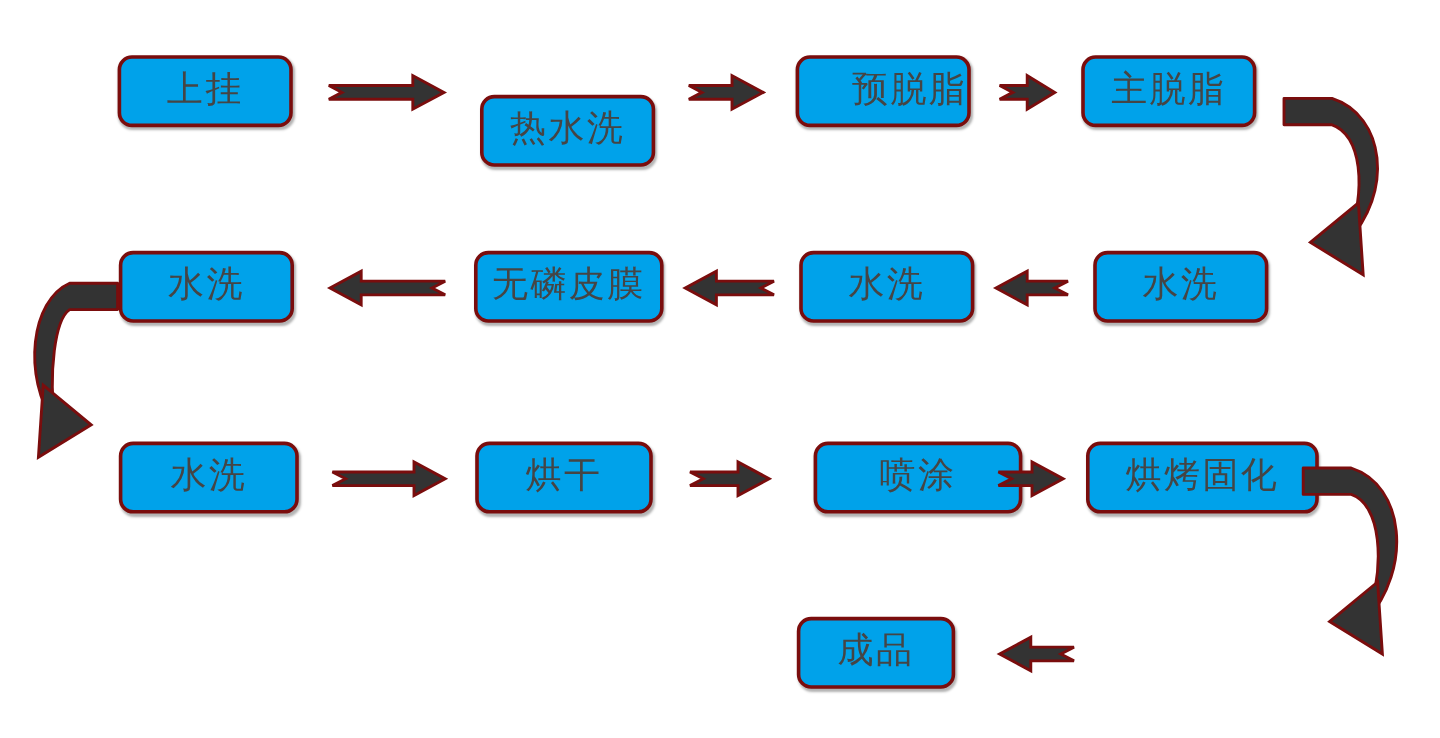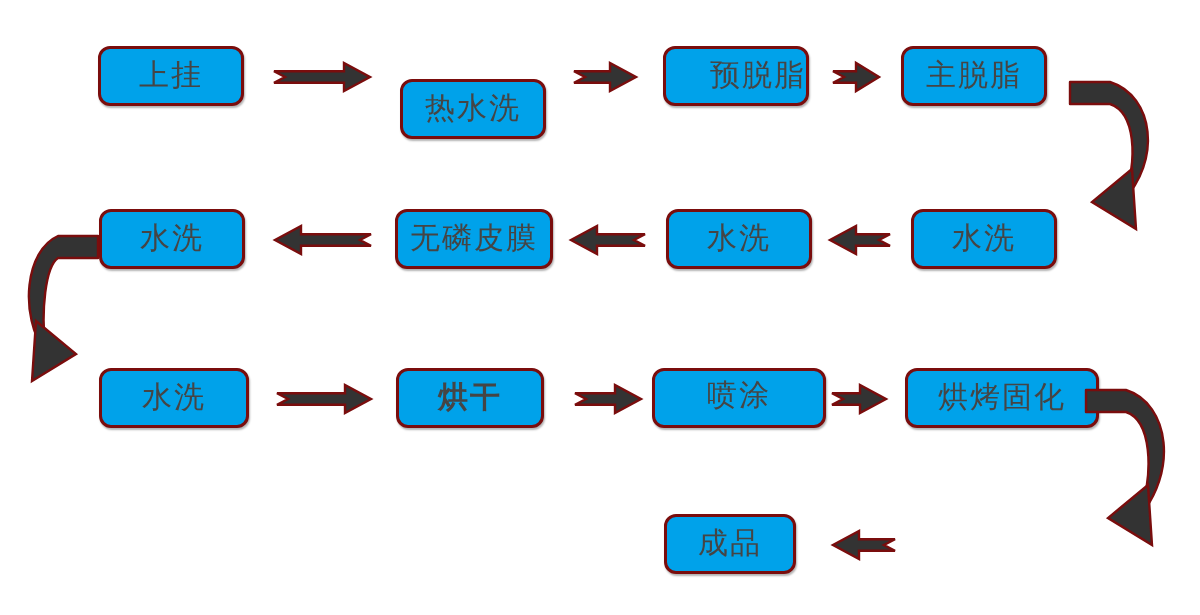--- a/index.html
+++ b/index.html
@@ -79,24 +79,24 @@
     </div>
     <div class="node" style="left: 395px; top: 209px; width: 158px; height: 60px;">
       <span class="label">无磷皮膜</span>
     </div>
     <div class="node" style="left: 99px; top: 209px; width: 146px; height: 60px;">
       <span class="label">水洗</span>
     </div>
     <div class="node" style="left: 99px; top: 368px; width: 150px; height: 60px;">
       <span class="label">水洗</span>
     </div>
-    <div class="node" style="left: 396px; top: 368px; width: 148px; height: 60px; font-weight: bold;">
+    <div class="node" style="left: 396px; top: 368px; width: 148px; height: 60px;">
       <span class="label">烘干</span>
     </div>
-    <div class="node" style="left: 652px; top: 368px; width: 174px; height: 60px; font-family: Liberation Mono, monospace;">
+    <div class="node" style="left: 678px; top: 368px; width: 174px; height: 60px;">
       <span class="label">喷涂</span>
     </div>
     <div class="node" style="left: 905px; top: 368px; width: 194px; height: 60px;">
       <span class="label">烘烤固化</span>
     </div>
     <div class="node" style="left: 664px; top: 514px; width: 132px; height: 60px;">
       <span class="label">成品</span>
     </div>
     <div class="arrow" style="left: 274px; top: 62px; width: 96px; height: 30px;">
       <svg width="96" height="30" viewBox="0 0 96 30">

